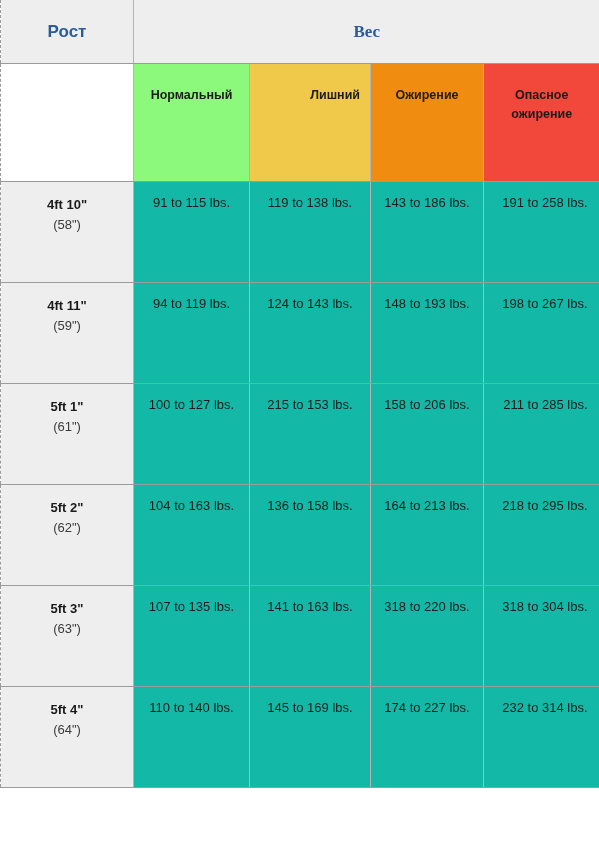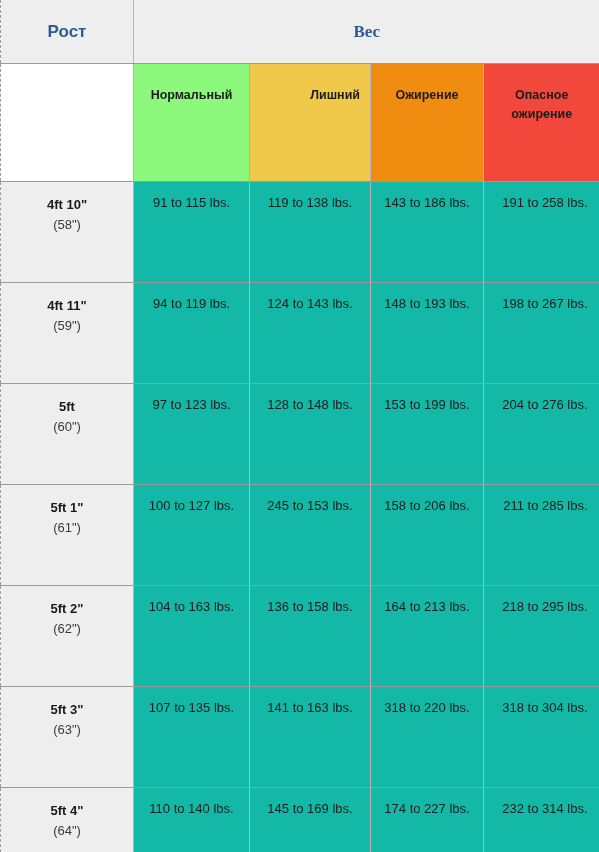--- a/index.html
+++ b/index.html
@@ -143,38 +143,28 @@
       <td class="height-cell">
         <span class="ft">4ft 11"</span>
         <span class="inch">(59")</span>
       </td>
       <td class="val-normal">94 to 119 lbs.</td>
       <td class="val-plain">124 to 143 lbs.</td>
       <td class="val-plain">148 to 193 lbs.</td>
       <td class="val-plain last">198 to 267 lbs.</td>
     </tr>
 
-    <tr class="data-row">
-      <td class="height-cell">
-        <span class="ft">5ft</span>
-        <span class="inch">(60")</span>
-      </td>
-      <td class="val-normal">97 to 123 lbs.</td>
-      <td class="val-plain">128 to 148 lbs.</td>
-      <td class="val-plain">153 to 199 lbs.</td>
-      <td class="val-plain last">204 to 276 lbs.</td>
-    </tr>
 
     <tr class="data-row">
       <td class="height-cell">
         <span class="ft">5ft 1"</span>
         <span class="inch">(61")</span>
       </td>
       <td class="val-normal">100 to 127 lbs.</td>
-      <td class="val-plain">245 to 153 lbs.</td>
+      <td class="val-plain">215 to 153 lbs.</td>
       <td class="val-plain">158 to 206 lbs.</td>
       <td class="val-plain last">211 to 285 lbs.</td>
     </tr>
 
     <tr class="data-row">
       <td class="height-cell">
         <span class="ft">5ft 2"</span>
         <span class="inch">(62")</span>
       </td>
       <td class="val-normal">104 to 163 lbs.</td>

